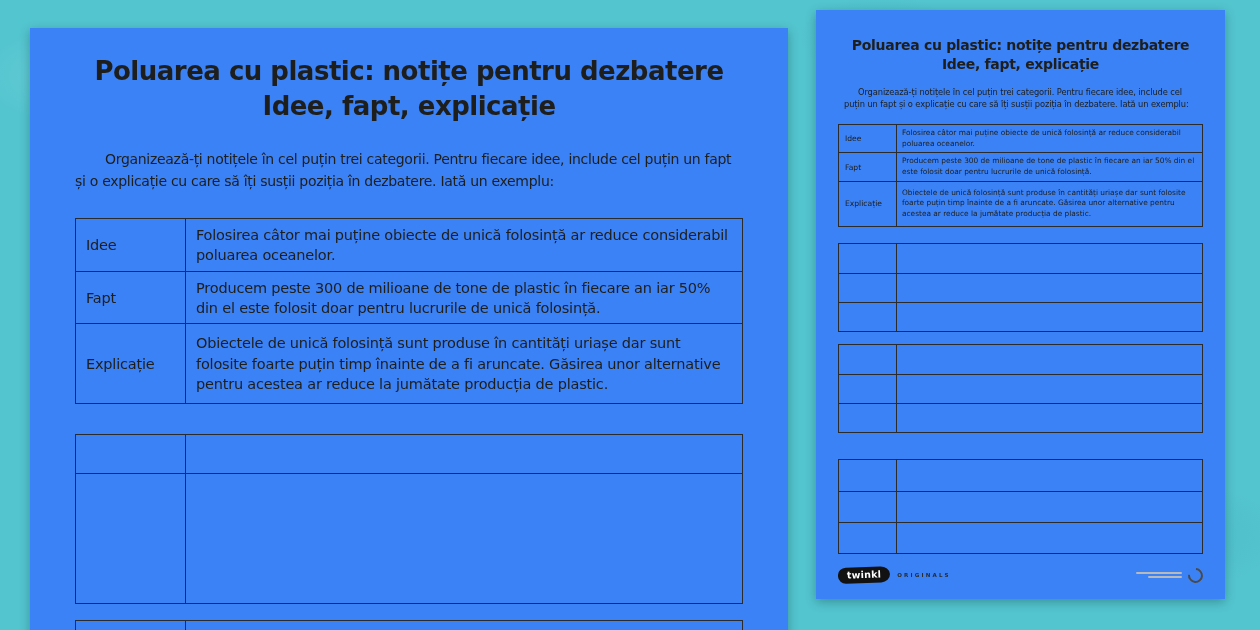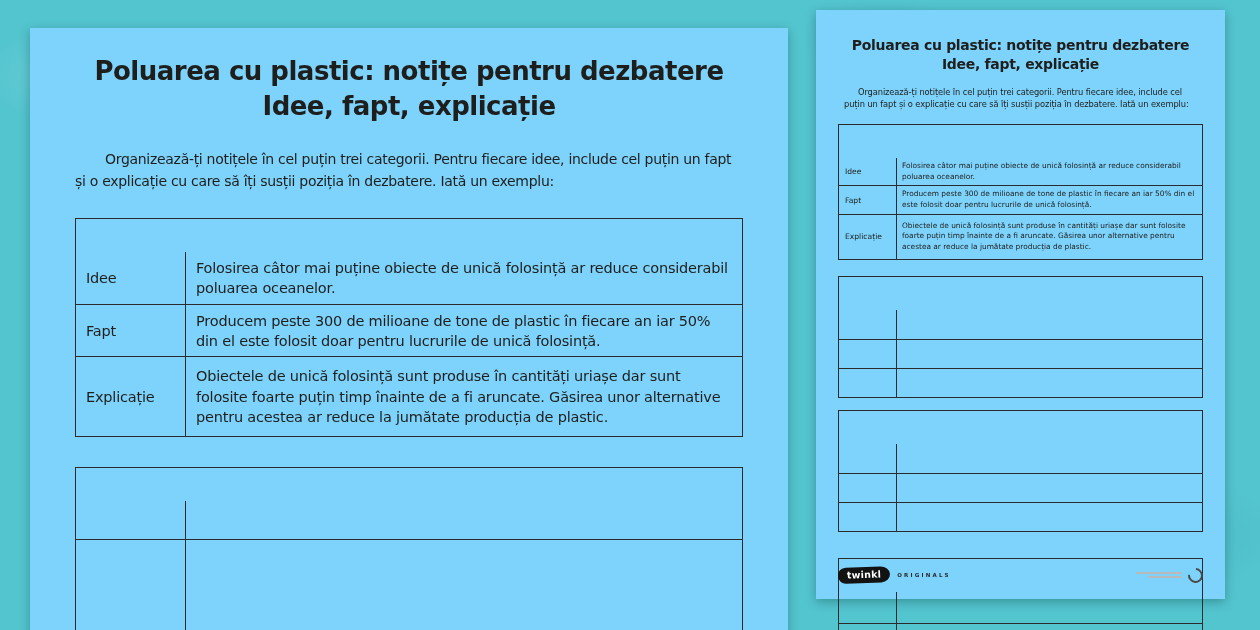--- a/index.html
+++ b/index.html
@@ -13,34 +13,34 @@
   .bg-texture {
     position: absolute; inset: 0;
     background:
       radial-gradient(ellipse 140px 70px at 6% 12%, rgba(255,255,255,.12), transparent 70%),
       radial-gradient(ellipse 180px 80px at 92% 85%, rgba(0,80,90,.08), transparent 70%),
       radial-gradient(ellipse 160px 90px at 45% 96%, rgba(255,255,255,.10), transparent 70%),
       radial-gradient(ellipse 120px 60px at 70% 6%, rgba(0,80,90,.07), transparent 70%),
       radial-gradient(ellipse 100px 60px at 25% 70%, rgba(255,255,255,.07), transparent 70%);
   }
   .page {
-    position: absolute; background: #7dd3fc;
+    position: absolute; background: #3b82f6;
     box-shadow: 0 3px 10px rgba(0, 40, 45, .32);
   }
   .page-left  { left: 30px;  top: 28px; width: 758px; height: 720px; padding: 0 45px; }
   .page-right { left: 816px; top: 10px; width: 409px; height: 589px; padding: 0 22px; }
 
   
   .pl-title { font-weight: bold; text-align: center; font-size: 26px; line-height: 1.35; letter-spacing: -0.5px; }
   .pl-title.first { margin-top: 26px; }
   .pl-intro { margin: 24px 0 0; font-size: 14px; line-height: 1.58; text-indent: 30px; letter-spacing: -0.3px; }
 
   .tbl { border: 1.6px solid #2b2b2b; }
   .row { display: flex; border-top: 1.6px solid #2b2b2b; }
-  .row:first-child { border-top: none; margin-top: 33px; }
+  .row:first-child { border-top: none; }
   .tbl-l { margin-top: 26px; }
   .tbl-l .cell-label {
     flex: 0 0 110px; width: 110px; border-right: 1.6px solid #2b2b2b;
     display: flex; align-items: center; padding: 4px 8px 4px 10px;
     font-size: 14.5px; letter-spacing: -0.2px;
   }
   .tbl-l .cell-text {
     flex: 1; padding: 5px 10px; font-size: 14.5px; line-height: 1.4;
     letter-spacing: -0.2px; display: flex; align-items: center;
   }

